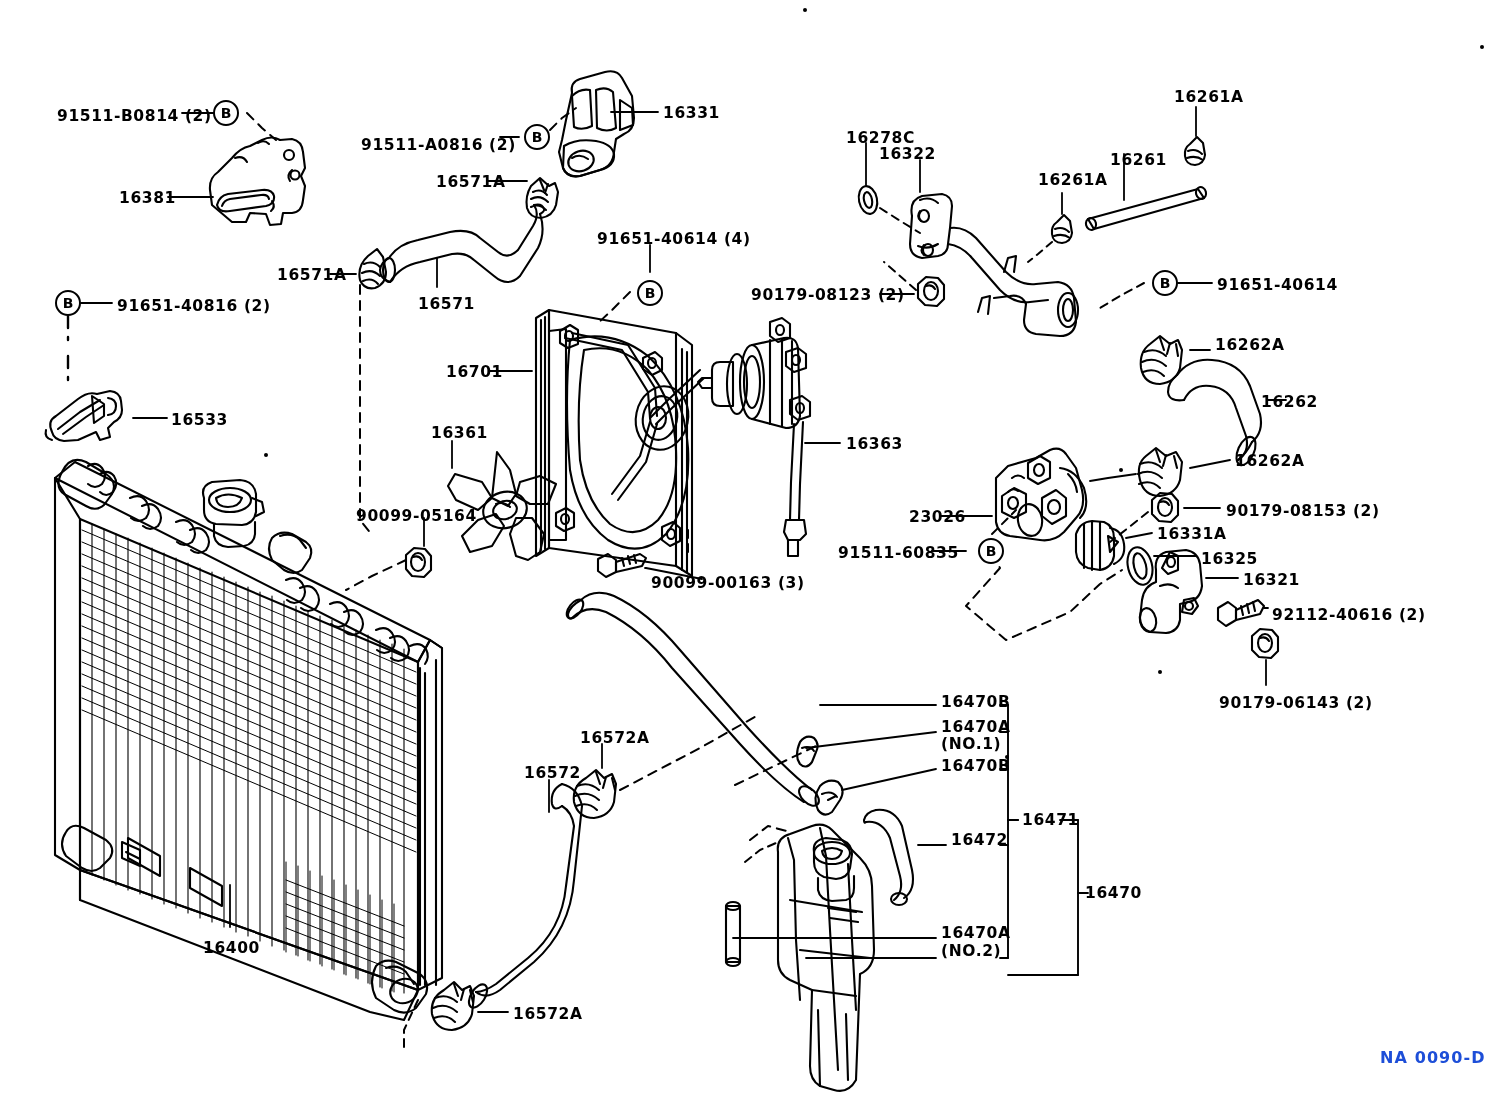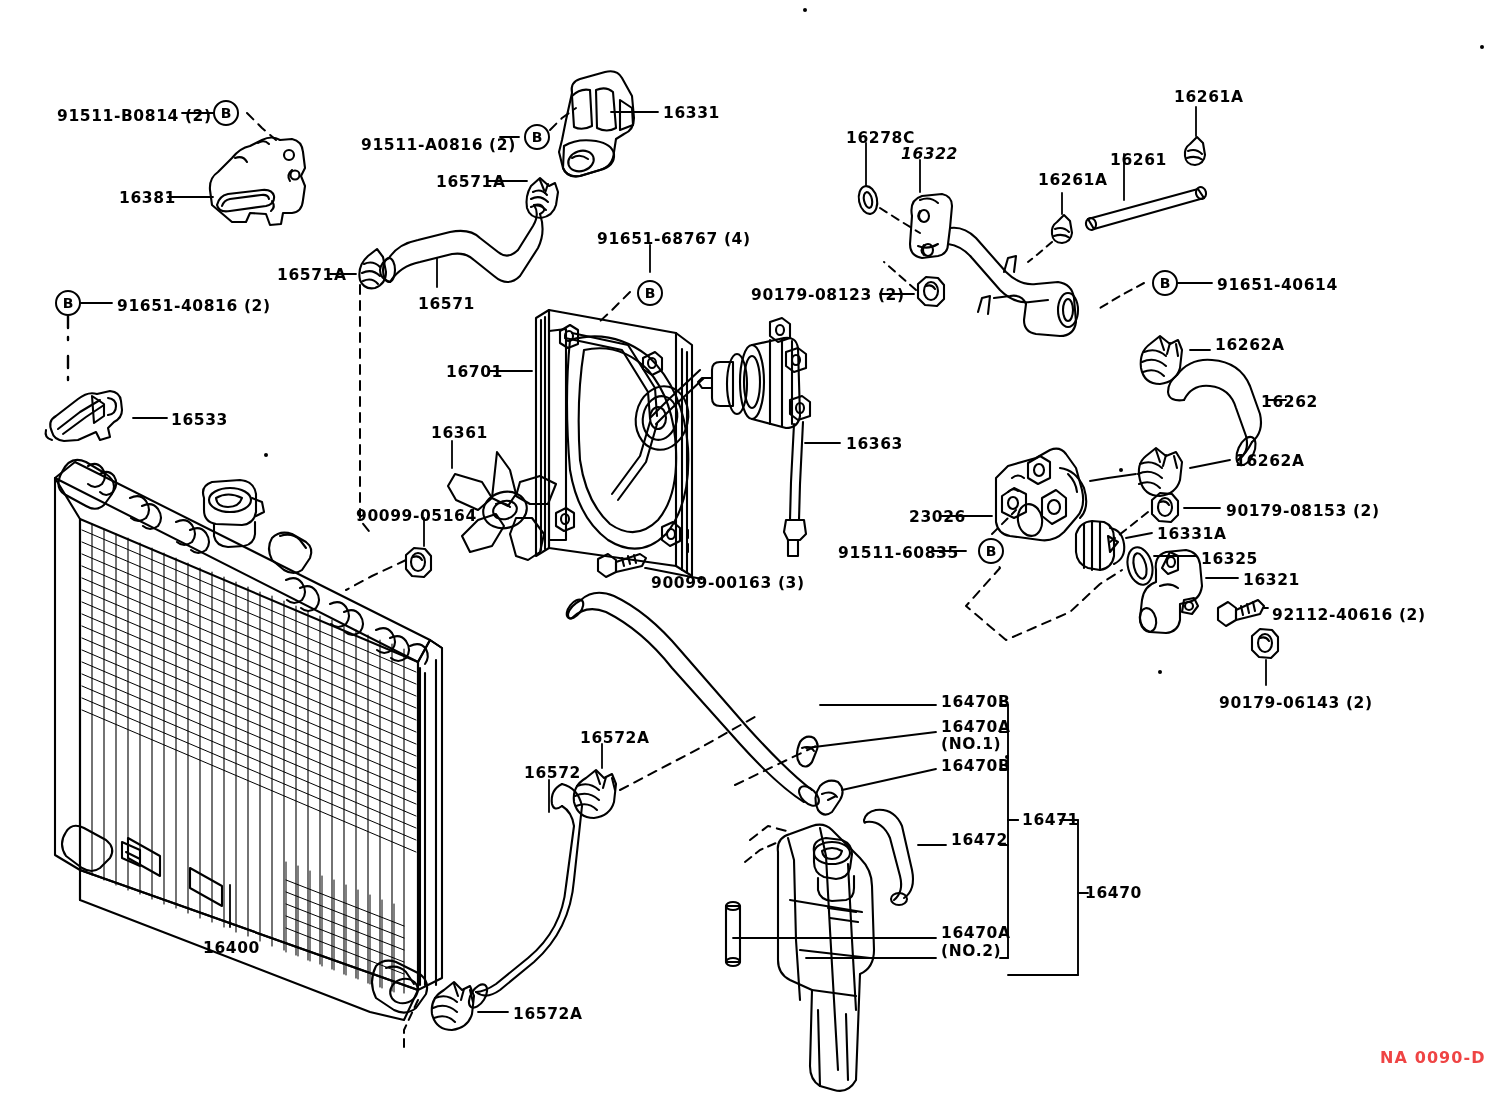--- a/index.html
+++ b/index.html
@@ -31,21 +31,21 @@
     color: #000000;
     white-space: pre;
     line-height: 17px;
   }
   .diagcode {
     position: absolute;
     font-family: "DejaVu Sans", sans-serif;
     font-size: 16px;
     font-weight: bold;
     letter-spacing: 1.1px;
-    color: #ef4444;
+    color: #1d4ed8;
     white-space: pre;
   }
   .bcirc {
     position: absolute;
     width: 26px; height: 26px;
     border: 2.2px solid #000;
     border-radius: 50%;
     box-sizing: border-box;
     font-family: "DejaVu Sans", sans-serif;
     font-size: 14px;
@@ -649,29 +649,29 @@
 
   <div class="lbl" style="left:57px;  top:108px;">91511-B0814 (2)</div>
   <div class="lbl" style="left:119px; top:190px;">16381</div>
   <div class="lbl" style="left:361px; top:137px;">91511-A0816 (2)</div>
   <div class="lbl" style="left:663px; top:105px;">16331</div>
   <div class="lbl" style="left:436px; top:174px;">16571A</div>
   <div class="lbl" style="left:277px; top:267px;">16571A</div>
   <div class="lbl" style="left:418px; top:296px;">16571</div>
   <div class="lbl" style="left:117px; top:298px;">91651-40816 (2)</div>
   <div class="lbl" style="left:171px; top:412px;">16533</div>
-  <div class="lbl" style="left:597px; top:231px;">91651-68767 (4)</div>
+  <div class="lbl" style="left:597px; top:231px;">91651-40614 (4)</div>
   <div class="lbl" style="left:446px; top:364px;">16701</div>
   <div class="lbl" style="left:431px; top:425px;">16361</div>
   <div class="lbl" style="left:356px; top:508px;">90099-05164</div>
   <div class="lbl" style="left:651px; top:575px;">90099-00163 (3)</div>
   <div class="lbl" style="left:751px; top:287px;">90179-08123 (2)</div>
   <div class="lbl" style="left:846px; top:436px;">16363</div>
   <div class="lbl" style="left:846px; top:130px;">16278C</div>
-  <div class="lbl" style="left:901px; top:146px;font-style:italic;">16322</div>
+  <div class="lbl" style="left:879px; top:146px;">16322</div>
   <div class="lbl" style="left:1038px;top:172px;">16261A</div>
   <div class="lbl" style="left:1110px;top:152px;">16261</div>
   <div class="lbl" style="left:1174px;top:89px;">16261A</div>
   <div class="lbl" style="left:1217px;top:277px;">91651-40614</div>
   <div class="lbl" style="left:1215px;top:337px;">16262A</div>
   <div class="lbl" style="left:1214px;top:394px;margin-left:47px;">16262</div>
   <div class="lbl" style="left:1235px;top:453px;">16262A</div>
   <div class="lbl" style="left:1226px;top:503px;">90179-08153 (2)</div>
   <div class="lbl" style="left:909px; top:509px;">23026</div>
   <div class="lbl" style="left:1157px;top:526px;">16331A</div>

